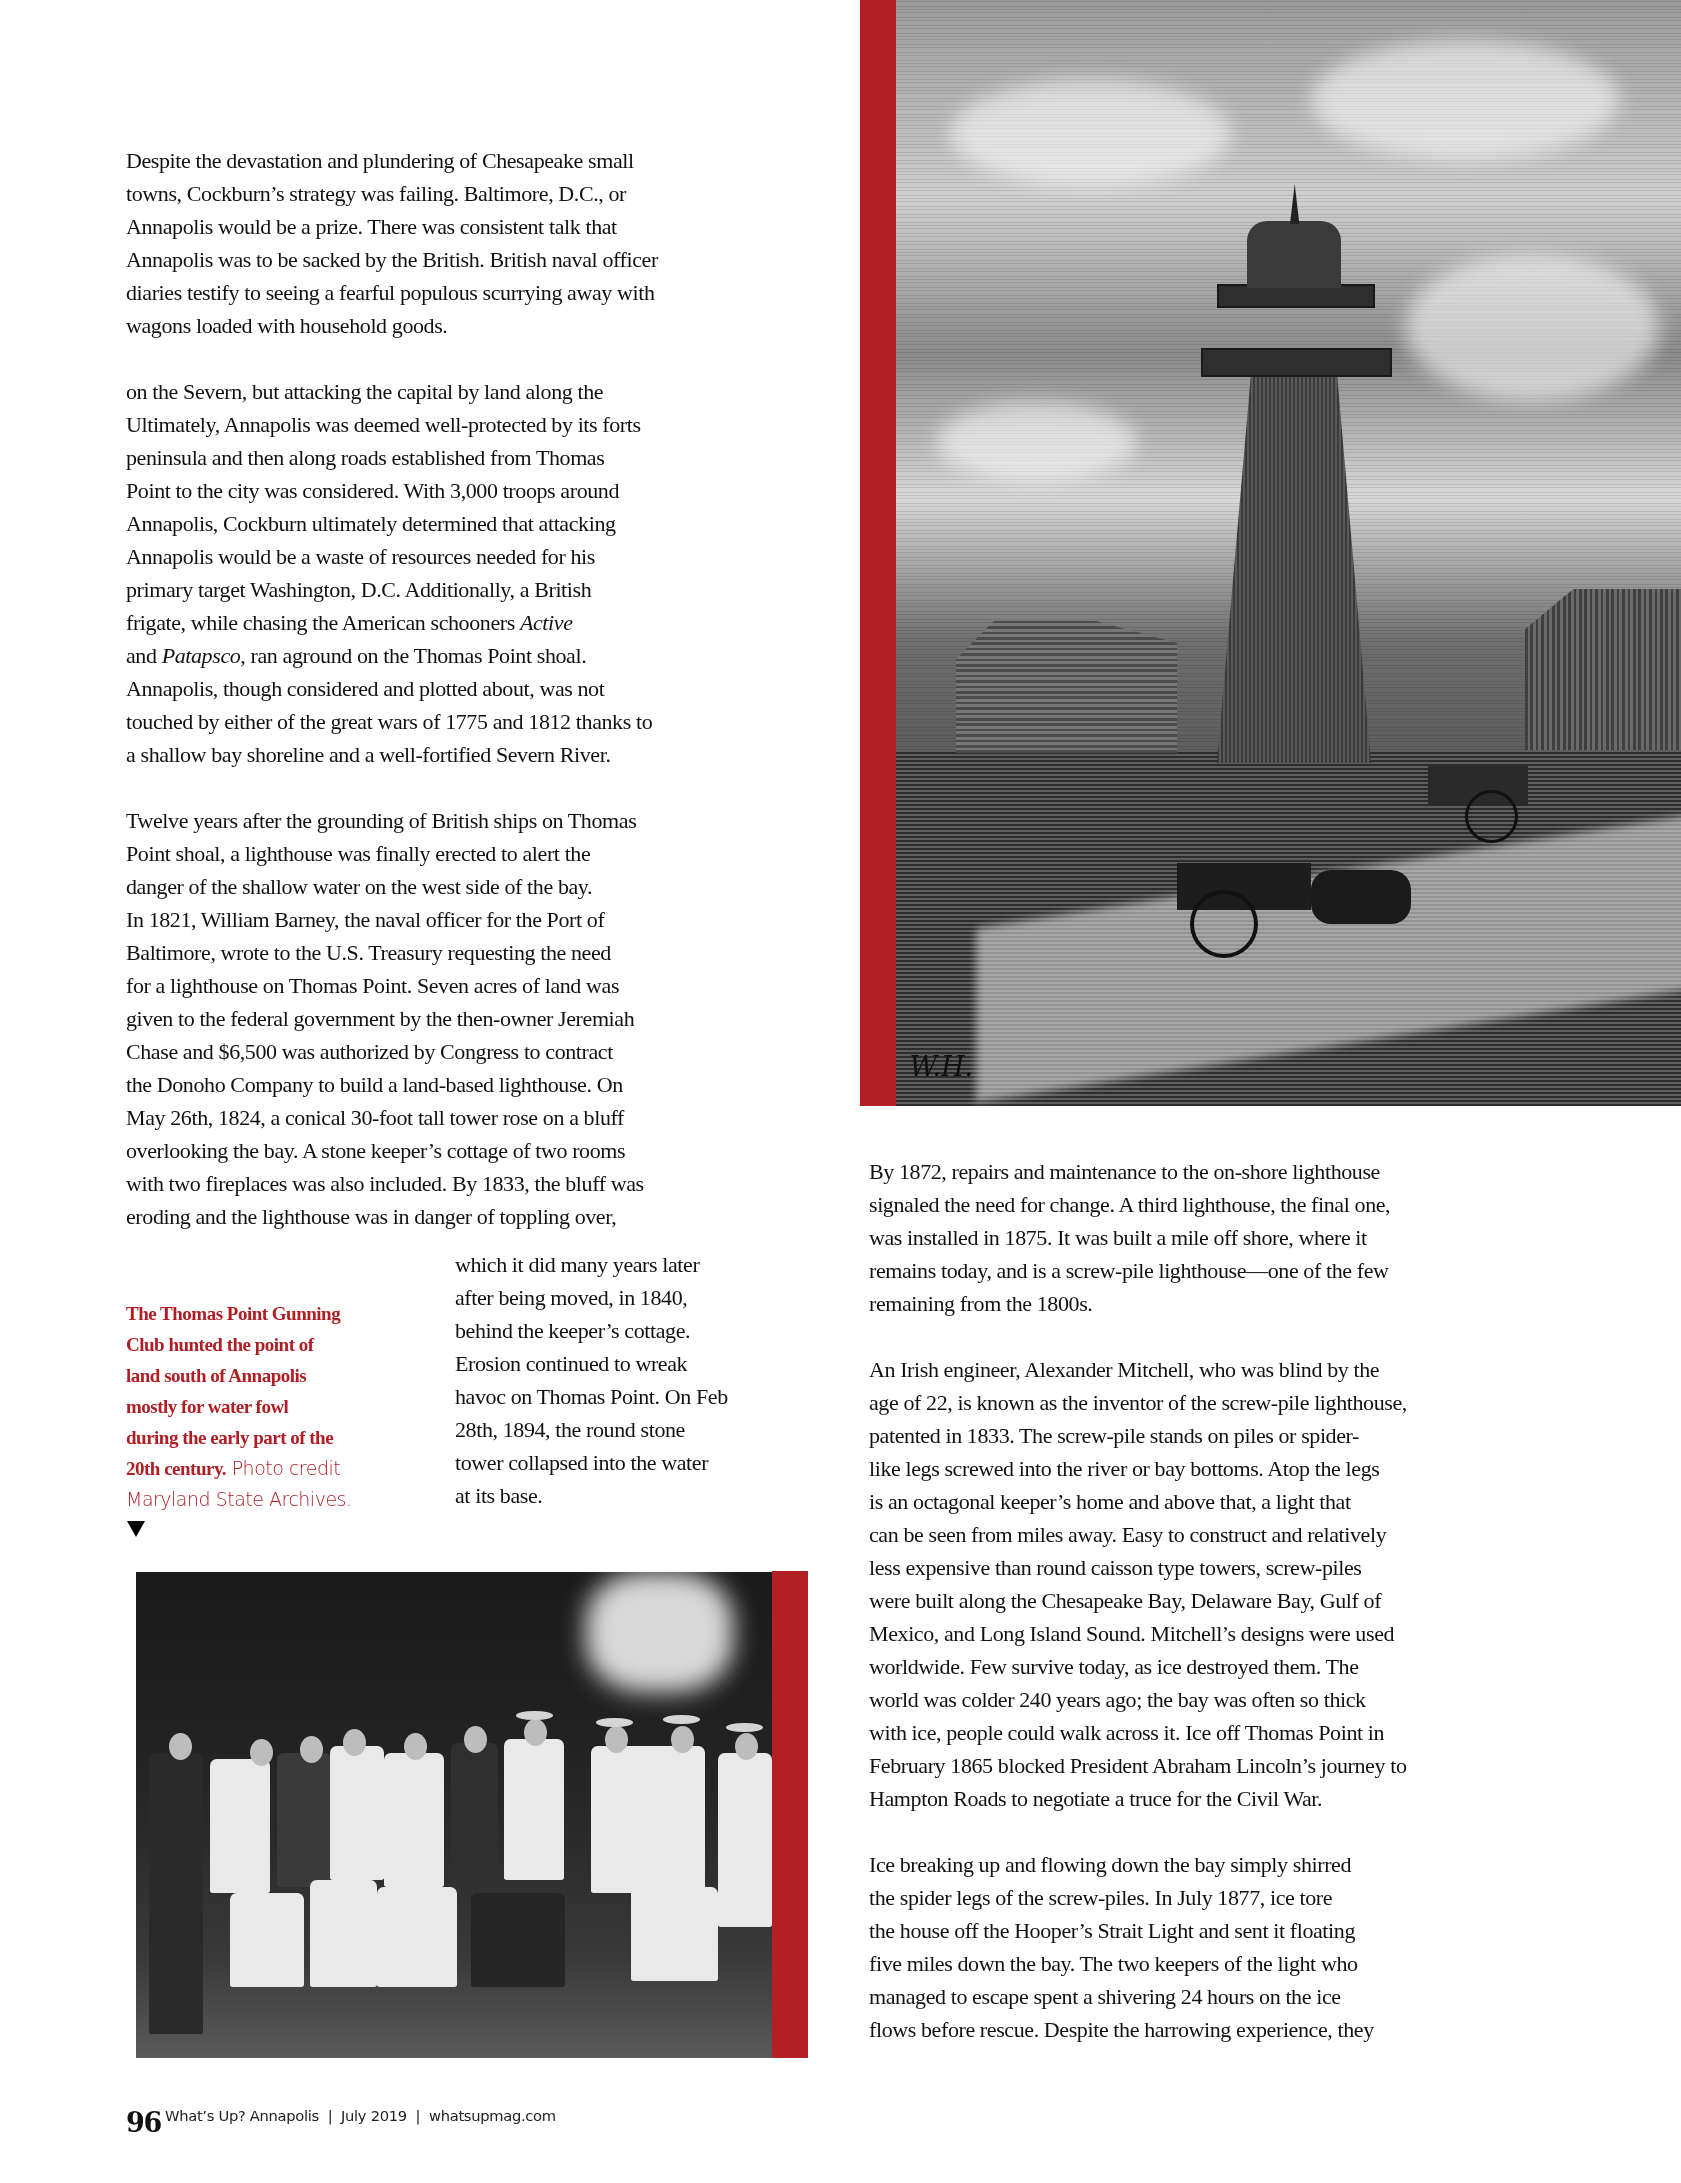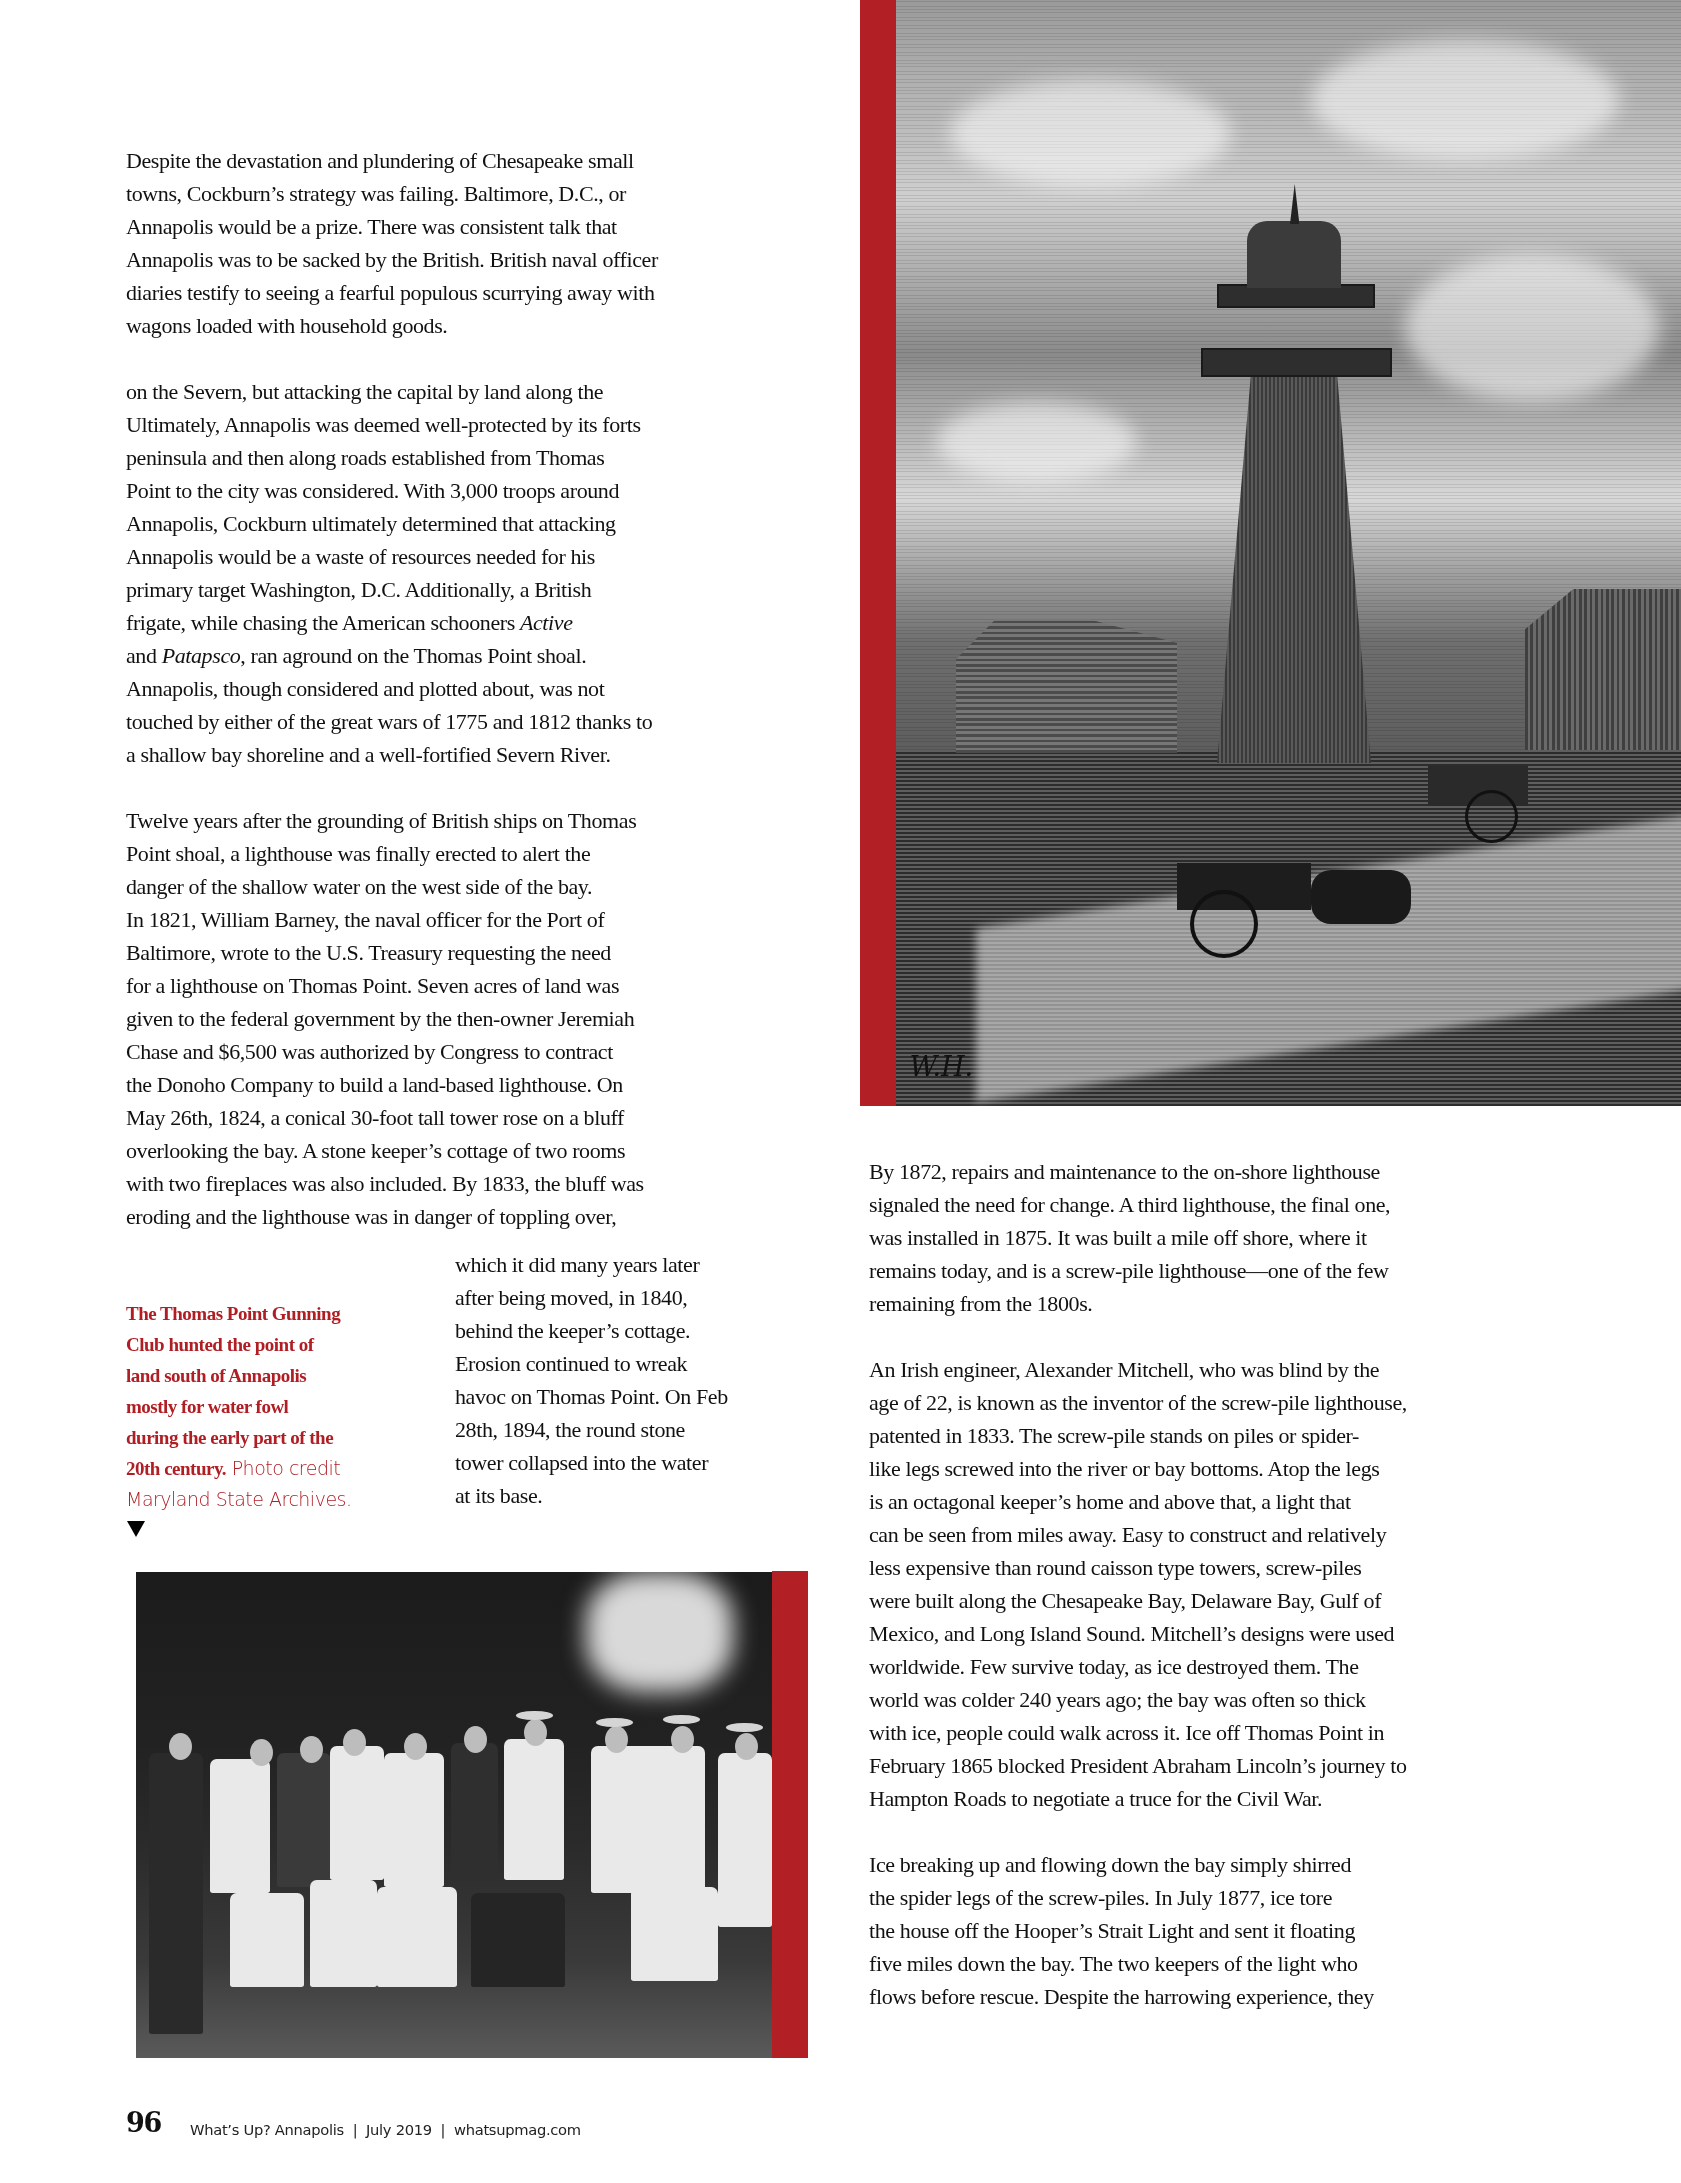--- a/index.html
+++ b/index.html
@@ -75,21 +75,21 @@
     background: linear-gradient(180deg, #1b1b1b 0%, #222 35%, #2a2a2a 55%, #3a3a3a 80%, #5a5a5a 100%);
   }
   .photo .sky { position: absolute; right: 40px; top: 0; width: 147px; height: 120px; background: #d9d9d9; filter: blur(12px); border-radius: 40%; }
   .photo .person { position: absolute; background: #e9e9e9; border-radius: 6.7px 6.7px 2.7px 2.7px; }
   .photo .head { position: absolute; width: 23px; height: 27px; border-radius: 50%; background: #bdbdbd; }
   .photo .hat { position: absolute; width: 37px; height: 9.4px; border-radius: 50%; background: #d5d5d5; }
   .photo-bar { position: absolute; left: 772px; top: 1571px; width: 36px; height: 487px; background: #b22025; }
 
   .footer {
     position: absolute; left: 126px; top: 2107px;
-    display: flex; align-items: flex-end; gap: 29px;
+    display: flex; align-items: flex-start; gap: 4px;
   }
   .footer .page-num { font-family: "DejaVu Serif", "Liberation Serif", serif; font-weight: bold; font-size: 27px; color: #111; letter-spacing: -1.3px; }
   .footer .meta { font-family: "DejaVu Sans", "Liberation Sans", sans-serif; font-size: 14.7px; color: #222; letter-spacing: -0.3px; }
 </style>
 </head>
 <body>
 
 <div class="engraving-bar"></div>
 <div class="engraving">
   <div class="cloud" style="left:54px;top:80px;width:281px;height:107px;"></div>
@@ -235,20 +235,21 @@
     <span class="line">with ice, people could walk across it. Ice off Thomas Point in</span>
     <span class="line">February 1865 blocked President Abraham Lincoln’s journey to</span>
     <span class="line">Hampton Roads to negotiate a truce for the Civil War.</span>
   </div>
   <span class="gap"></span>
   <div>
     <span class="line">Ice breaking up and flowing down the bay simply shirred</span>
     <span class="line">the spider legs of the screw-piles. In July 1877, ice tore</span>
     <span class="line">the house off the Hooper’s Strait Light and sent it floating</span>
     <span class="line">five miles down the bay. The two keepers of the light who</span>
+    <span class="line">managed to escape spent a shivering 24 hours on the ice</span>
     <span class="line">flows before rescue. Despite the harrowing experience, they</span>
   </div>
 </div>
 
 <div class="footer">
   <span class="page-num">96</span>
   <span class="meta">
     <span>What’s Up? Annapolis</span>
     &nbsp;<span>|</span>&nbsp;
     <span>July 2019</span>

